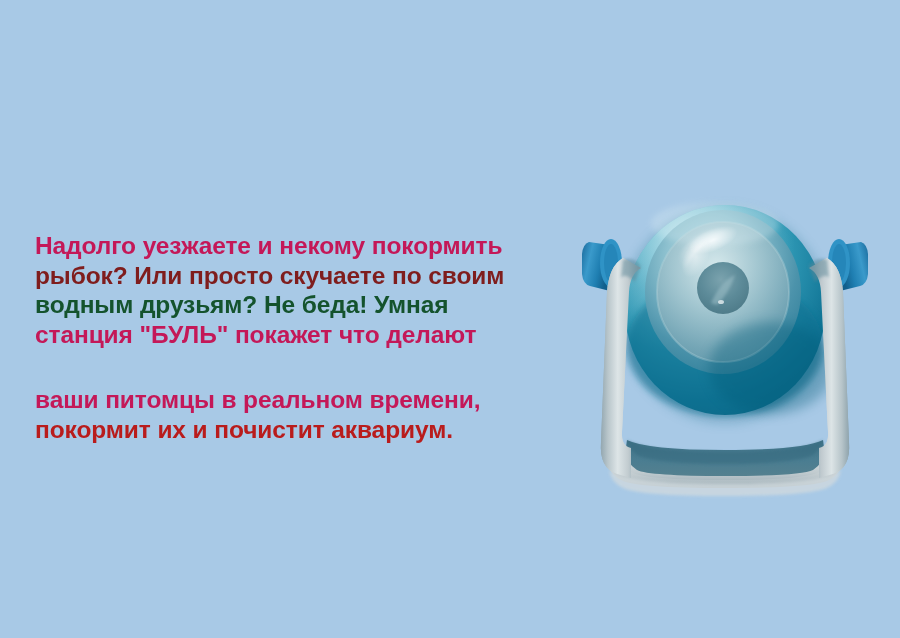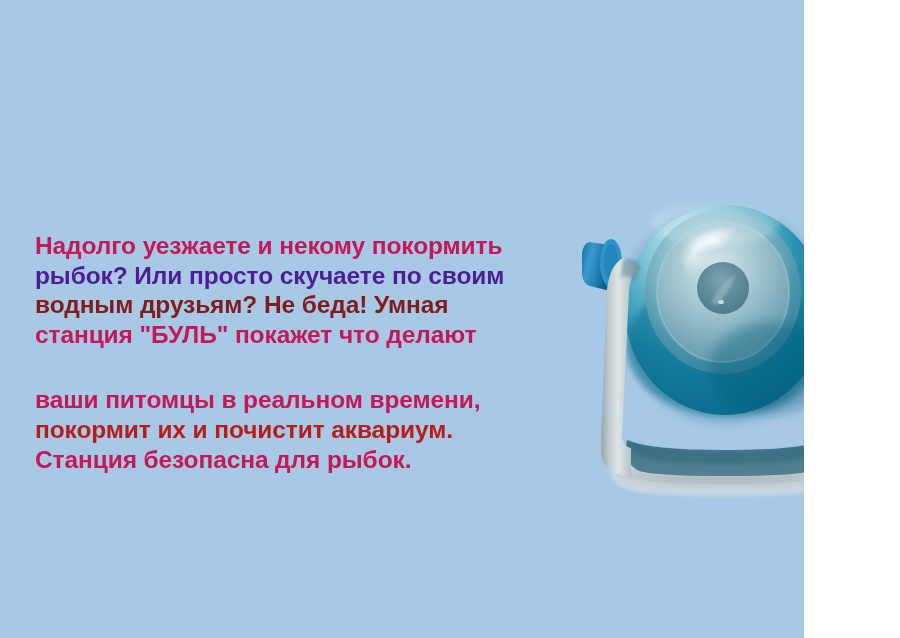--- a/index.html
+++ b/index.html
@@ -8,21 +8,21 @@
   }
   body {
     width: 900px;
     height: 638px;
     overflow: hidden;
     font-family: "Liberation Sans", sans-serif;
   }
 
   #poster {
     position: relative;
-    width: 804px;
+    width: 900px;
     height: 638px;
     background: #a8c9e6;
     overflow: hidden;
   }
 
   
   #promo-text {
     position: absolute;
     left: 35px;
     top: 231px;
@@ -52,26 +52,25 @@
     height: 390px;
   }
 </style>
 </head>
 <body>
 
 <div id="poster" style="background: rgb(168, 201, 230);">
 
   <div id="promo-text">
     <div class="line" style="color: rgb(196, 24, 88);">Надолго уезжаете и некому покормить</div>
-    <div class="line" style="color: #4c1d95;">рыбок? Или просто скучаете по своим</div>
-    <div class="line" style="color: #7f1d1d;">водным друзьям? Не беда! Умная</div>
+    <div class="line" style="color: #7f1d1d;">рыбок? Или просто скучаете по своим</div>
+    <div class="line" style="color: #14532d;">водным друзьям? Не беда! Умная</div>
     <div class="line" style="color: rgb(196, 24, 88);">станция "БУЛЬ" покажет что делают</div>
     <div class="line" style="color: rgb(196, 24, 88); margin-top: 36px;">ваши питомцы в реальном времени,</div>
     <div class="line" style="color: #b91c1c;">покормит их и почистит аквариум.</div>
-    <div class="line" style="color: rgb(196, 24, 88);">Станция безопасна для рыбок.</div>
   </div>
 
   <div id="device">
     <svg viewBox="0 0 320 390" xmlns="http://www.w3.org/2000/svg">
       <defs>
 
         <linearGradient id="gYokeL" x1="0" y1="0" x2="1" y2="0">
           <stop offset="0%" stop-color="#93a7b0"></stop>
           <stop offset="18%" stop-color="#b9c6cb"></stop>
           <stop offset="42%" stop-color="#dde5e7"></stop>

